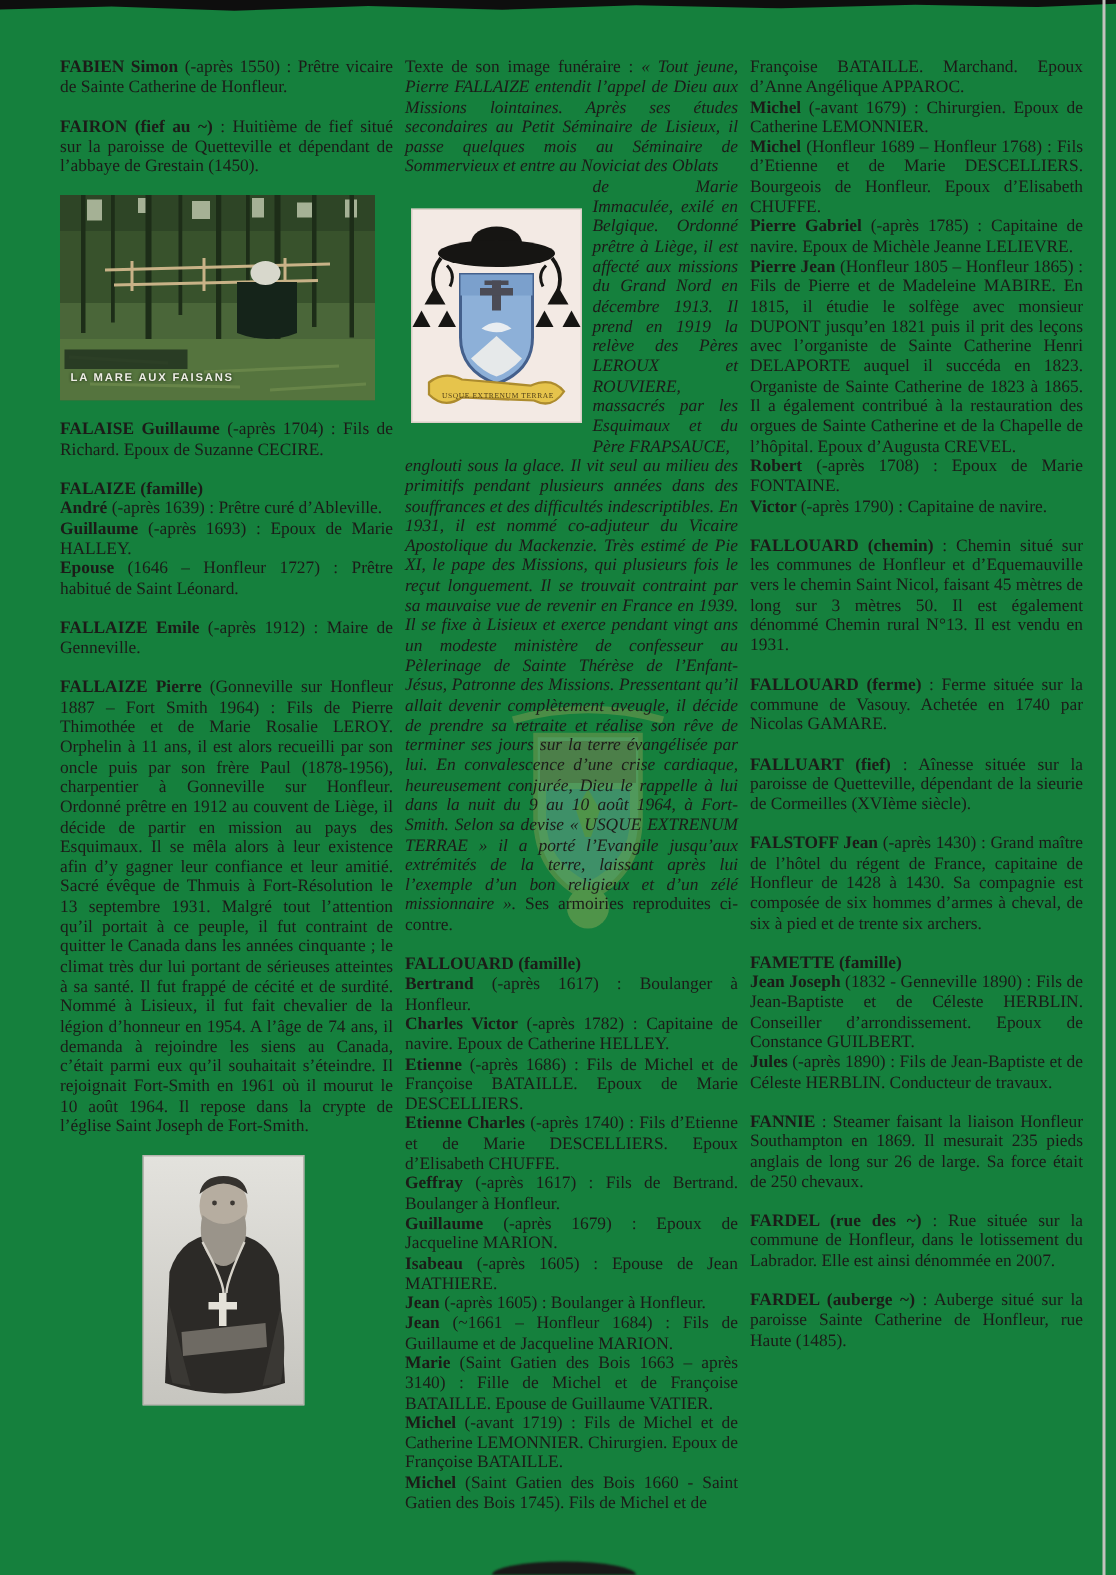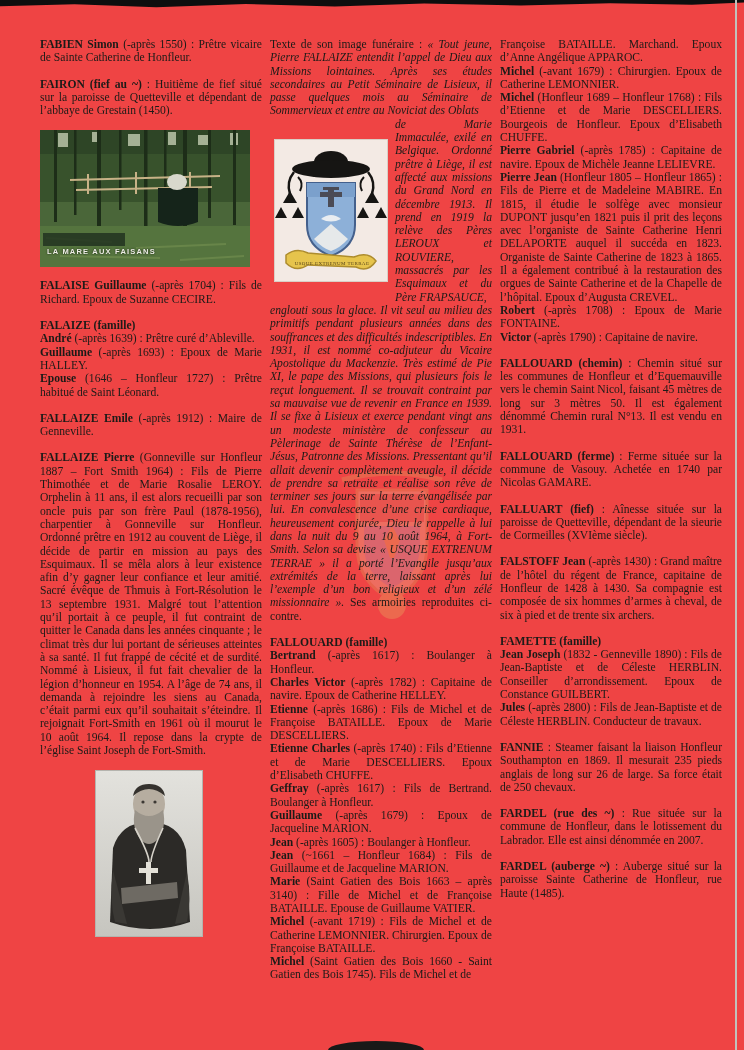--- a/index.html
+++ b/index.html
@@ -1,16 +1,16 @@
 <!DOCTYPE html>
 <html><head>
 <meta charset="utf-8">
 <style>
   html,body{margin:0;padding:0;background:#e9e9e6;}
-  .page{position:relative;width:744px;height:1050px;background:#ef4444;overflow:hidden;
+  .page{position:relative;width:744px;height:1050px;background:#15803d;overflow:hidden;
         font-family:"Liberation Serif","DejaVu Serif",serif;color:#1c1b18;}
   .scan-top{position:absolute;top:0;left:0;width:744px;height:9px;background:#0e0e0e;z-index:3;
         clip-path:polygon(0 0,100% 0,100% 28%,93% 52%,82% 36%,70% 62%,57% 38%,45% 72%,33% 44%,21% 80%,10% 48%,0 70%);}
   .scan-bottom{position:absolute;left:328px;bottom:0;width:96px;height:9px;background:#191918;
         border-radius:48px 48px 0 0/9px 9px 0 0;filter:blur(.6px);z-index:3;}
   .scan-edge{position:absolute;top:0;right:7px;width:2px;height:1050px;background:#c2c2bd;z-index:3;}
   .watermark{position:absolute;left:322px;top:470px;width:140px;height:165px;opacity:.28;z-index:0;}
   .cols{position:absolute;left:40px;top:38px;width:682px;display:flex;gap:8px;z-index:1;}
   .col{width:222px;font-size:11.6px;line-height:13.3px;text-align:justify;}
   .entry{margin:0 0 13px 0;}
@@ -178,40 +178,41 @@
           <div class="wrap-text"><span class="i">de Marie Immaculée, exilé en Belgique. Ordonné prêtre à Liège, il est affecté aux missions du Grand Nord en décembre 1913. Il prend en 1919 la relève des Pères LEROUX et ROUVIERE, massacrés par les Esquimaux et du Père FRAPSAUCE,</span></div>
         </div>
         <div class="entry"><span class="i">englouti sous la glace. Il vit seul au milieu des primitifs pendant plusieurs années dans des souffrances et des difficultés indescriptibles. En 1931, il est nommé co-adjuteur du Vicaire Apostolique du Mackenzie. Très estimé de Pie XI, le pape des Missions, qui plusieurs fois le reçut longuement. Il se trouvait contraint par sa mauvaise vue de revenir en France en 1939. Il se fixe à Lisieux et exerce pendant vingt ans un modeste ministère de confesseur au Pèlerinage de Sainte Thérèse de l’Enfant-Jésus, Patronne des Missions. Pressentant qu’il allait devenir complètement aveugle, il décide de prendre sa retraite et réalise son rêve de terminer ses jours sur la terre évangélisée par lui. En convalescence d’une crise cardiaque, heureusement conjurée, Dieu le rappelle à lui dans la nuit du 9 au 10 août 1964, à Fort-Smith. Selon sa devise « USQUE EXTRENUM TERRAE » il a porté l’Evangile jusqu’aux extrémités de la terre, laissant après lui l’exemple d’un bon religieux et d’un zélé missionnaire ».</span><span class=""> Ses armoiries reproduites ci-contre.</span></div>
         <div class="entry tight"><span class="b ">FALLOUARD (famille)</span></div>
         <div class="entry tight"><span class="b ">Bertrand </span><span class="">(-après 1617) : Boulanger à Honfleur.</span></div>
         <div class="entry tight"><span class="b ">Charles Victor </span><span class="">(-après 1782) : Capitaine de navire. Epoux de Catherine HELLEY.</span></div>
         <div class="entry tight"><span class="b ">Etienne </span><span class="">(-après 1686) : Fils de Michel et de Françoise BATAILLE. Epoux de Marie DESCELLIERS.</span></div>
         <div class="entry tight"><span class="b ">Etienne Charles </span><span class="">(-après 1740) : Fils d’Etienne et de Marie DESCELLIERS. Epoux d’Elisabeth CHUFFE.</span></div>
         <div class="entry tight"><span class="b ">Geffray </span><span class="">(-après 1617) : Fils de Bertrand. Boulanger à Honfleur.</span></div>
         <div class="entry tight"><span class="b ">Guillaume </span><span class="">(-après 1679) : Epoux de Jacqueline MARION.</span></div>
+        <div class="entry tight"><span class="b ">Isabeau </span><span class="">(-après 1605) : Epouse de Jean MATHIERE.</span></div>
         <div class="entry tight"><span class="b ">Jean </span><span class="">(-après 1605) : Boulanger à Honfleur.</span></div>
         <div class="entry tight"><span class="b ">Jean </span><span class="">(~1661 – Honfleur 1684) : Fils de Guillaume et de Jacqueline MARION.</span></div>
         <div class="entry tight"><span class="b ">Marie </span><span class="">(Saint Gatien des Bois 1663 – après 3140) : Fille de Michel et de Françoise BATAILLE. Epouse de Guillaume VATIER.</span></div>
         <div class="entry tight"><span class="b ">Michel </span><span class="">(-avant 1719) : Fils de Michel et de Catherine LEMONNIER. Chirurgien. Epoux de Françoise BATAILLE.</span></div>
         <div class="entry tight"><span class="b ">Michel </span><span class="">(Saint Gatien des Bois 1660 - Saint Gatien des Bois 1745). Fils de Michel et de</span></div>
       </div>
     <div class="col">
         <div class="entry tight"><span class="">Françoise BATAILLE. Marchand. Epoux d’Anne Angélique APPAROC.</span></div>
         <div class="entry tight"><span class="b ">Michel </span><span class="">(-avant 1679) : Chirurgien. Epoux de Catherine LEMONNIER.</span></div>
         <div class="entry tight"><span class="b ">Michel </span><span class="">(Honfleur 1689 – Honfleur 1768) : Fils d’Etienne et de Marie DESCELLIERS. Bourgeois de Honfleur. Epoux d’Elisabeth CHUFFE.</span></div>
         <div class="entry tight"><span class="b ">Pierre Gabriel </span><span class="">(-après 1785) : Capitaine de navire. Epoux de Michèle Jeanne LELIEVRE.</span></div>
         <div class="entry tight"><span class="b ">Pierre Jean </span><span class="">(Honfleur 1805 – Honfleur 1865) : Fils de Pierre et de Madeleine MABIRE. En 1815, il étudie le solfège avec monsieur DUPONT jusqu’en 1821 puis il prit des leçons avec l’organiste de Sainte Catherine Henri DELAPORTE auquel il succéda en 1823. Organiste de Sainte Catherine de 1823 à 1865. Il a également contribué à la restauration des orgues de Sainte Catherine et de la Chapelle de l’hôpital. Epoux d’Augusta CREVEL.</span></div>
         <div class="entry tight"><span class="b ">Robert </span><span class="">(-après 1708) : Epoux de Marie FONTAINE.</span></div>
         <div class="entry"><span class="b ">Victor </span><span class="">(-après 1790) : Capitaine de navire.</span></div>
         <div class="entry"><span class="b ">FALLOUARD (chemin)</span><span class=""> : Chemin situé sur les communes de Honfleur et d’Equemauville vers le chemin Saint Nicol, faisant 45 mètres de long sur 3 mètres 50. Il est également dénommé Chemin rural N°13. Il est vendu en 1931.</span></div>
         <div class="entry"><span class="b ">FALLOUARD (ferme)</span><span class=""> : Ferme située sur la commune de Vasouy. Achetée en 1740 par Nicolas GAMARE.</span></div>
         <div class="entry"><span class="b ">FALLUART (fief)</span><span class=""> : Aînesse située sur la paroisse de Quetteville, dépendant de la sieurie de Cormeilles (XVIème siècle).</span></div>
         <div class="entry"><span class="b ">FALSTOFF Jean </span><span class="">(-après 1430) : Grand maître de l’hôtel du régent de France, capitaine de Honfleur de 1428 à 1430. Sa compagnie est composée de six hommes d’armes à cheval, de six à pied et de trente six archers.</span></div>
         <div class="entry tight"><span class="b ">FAMETTE (famille)</span></div>
         <div class="entry tight"><span class="b ">Jean Joseph </span><span class="">(1832 - Genneville 1890) : Fils de Jean-Baptiste et de Céleste HERBLIN. Conseiller d’arrondissement. Epoux de Constance GUILBERT.</span></div>
-        <div class="entry"><span class="b ">Jules </span><span class="">(-après 2800) : Fils de Jean-Baptiste et de Céleste HERBLIN. Conducteur de travaux.</span></div>
+        <div class="entry"><span class="b ">Jules </span><span class="">(-après 1890) : Fils de Jean-Baptiste et de Céleste HERBLIN. Conducteur de travaux.</span></div>
         <div class="entry"><span class="b ">FANNIE</span><span class=""> : Steamer faisant la liaison Honfleur Southampton en 1869. Il mesurait 235 pieds anglais de long sur 26 de large. Sa force était de 250 chevaux.</span></div>
         <div class="entry"><span class="b ">FARDEL (rue des ~)</span><span class=""> : Rue située sur la commune de Honfleur, dans le lotissement du Labrador. Elle est ainsi dénommée en 2007.</span></div>
         <div class="entry"><span class="b ">FARDEL (auberge ~)</span><span class=""> : Auberge situé sur la paroisse Sainte Catherine de Honfleur, rue Haute (1485).</span></div>
       </div>
   </div>
 
 </div>
 
 </body></html>

